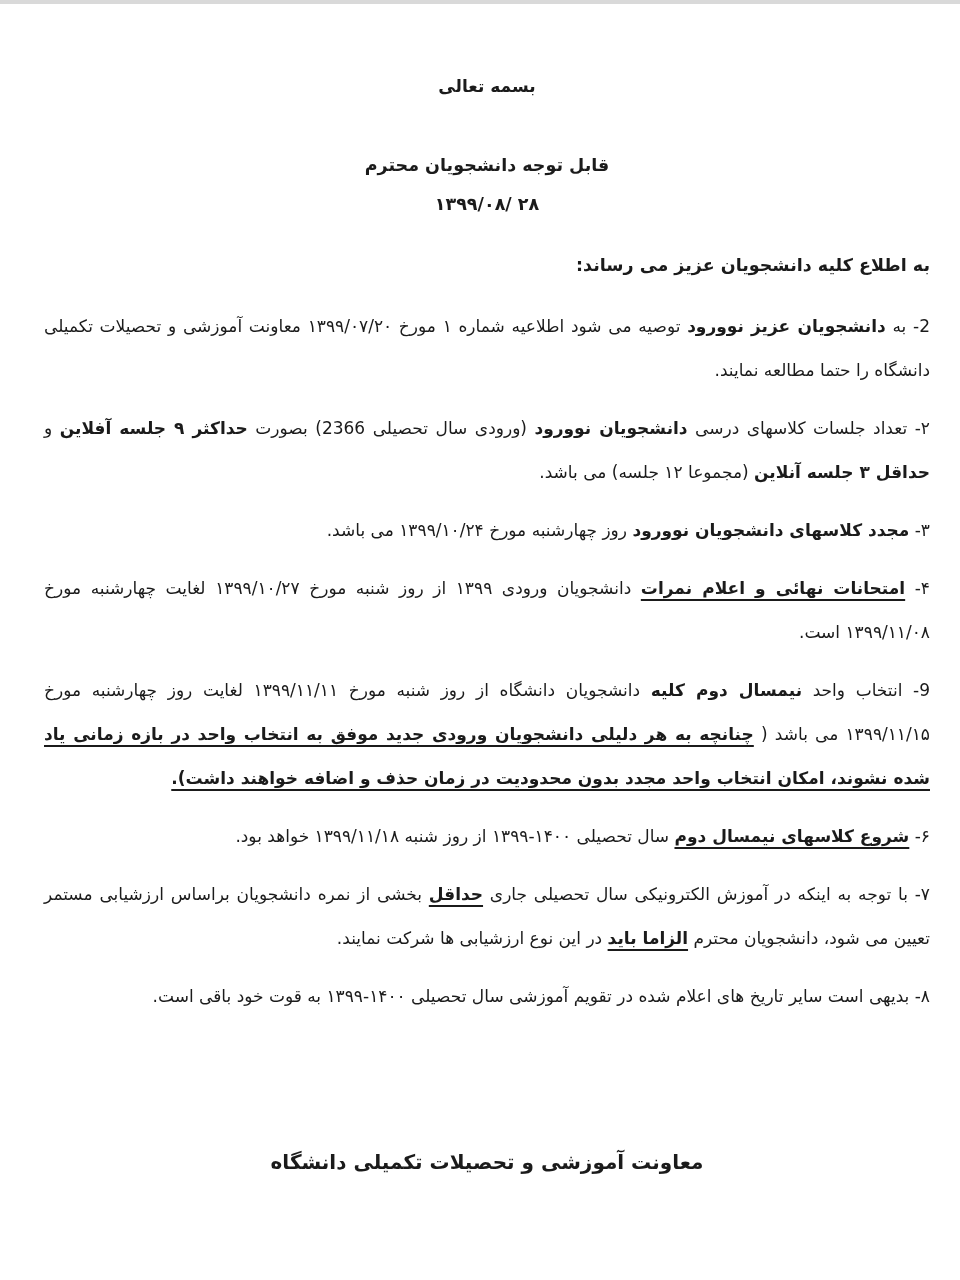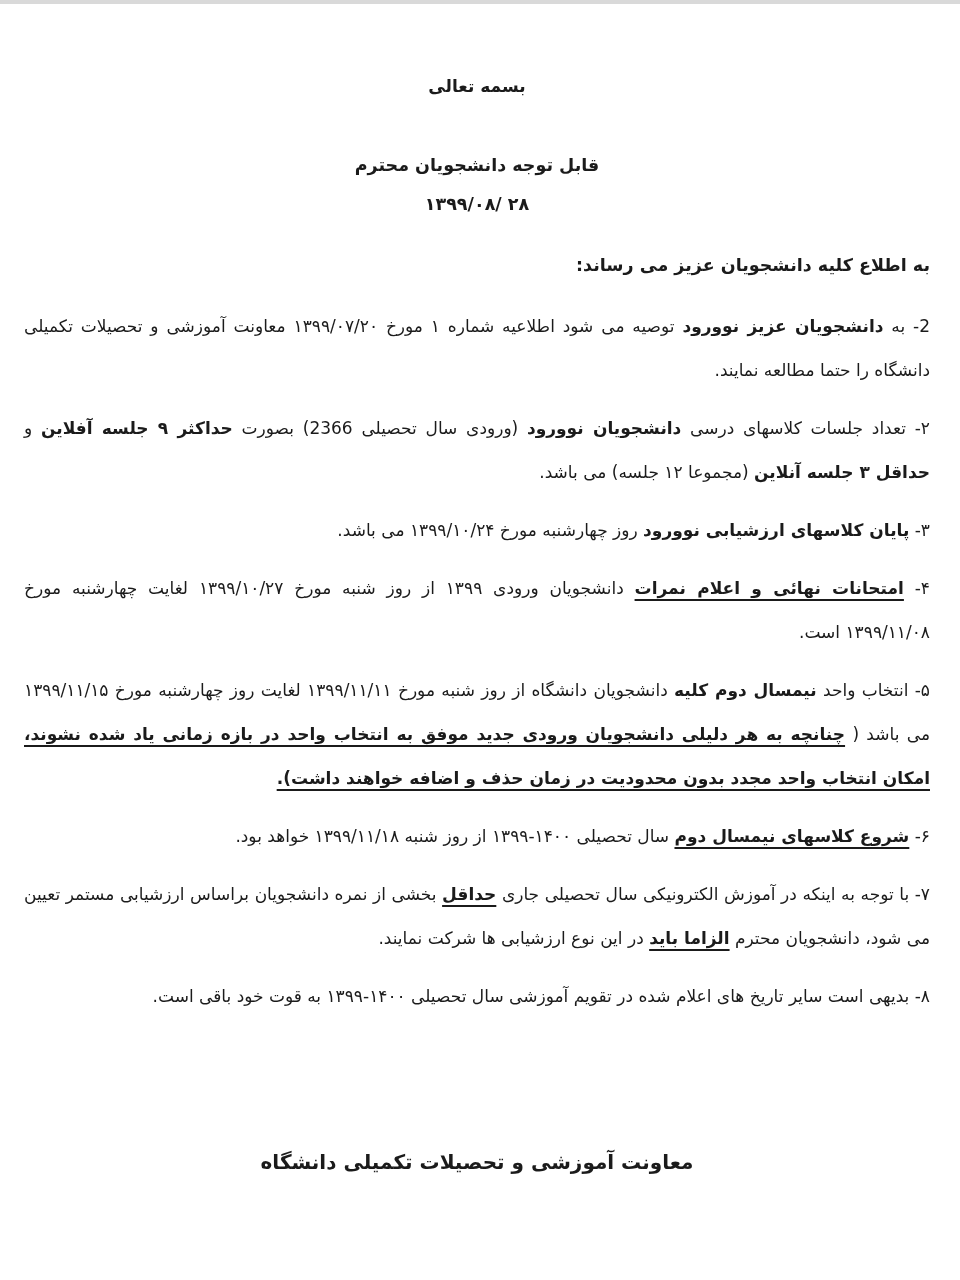--- a/index.html
+++ b/index.html
@@ -15,21 +15,21 @@
     color: #1b1b1b;
   }
   .scan-edge {
     height: 4px;
     width: 100%;
     background: #d9d9d9;
   }
   .page {
     direction: rtl;
     unicode-bidi: embed;
-    padding: 68px 30px 0 24px;
+    padding: 68px 30px 0 44px;
   }
   .besmellah {
     text-align: center;
     font-weight: bold;
     font-size: 17px;
     line-height: 28px;
     margin: 0;
   }
   .title-block {
     text-align: center;
@@ -86,25 +86,25 @@
   </div>
 
   <p class="intro">به اطلاع کلیه دانشجویان عزیز می رساند:</p>
 
   <div class="items">
 
     <p class="item"><span>2- به </span><span class="b">دانشجویان عزیز نوورود</span><span> توصیه می شود اطلاعیه شماره ۱ مورخ ۱۳۹۹/۰۷/۲۰ معاونت آموزشی و تحصیلات تکمیلی دانشگاه را حتما مطالعه نمایند.</span></p>
 
     <p class="item"><span>۲- تعداد جلسات کلاسهای درسی </span><span class="b">دانشجویان نوورود</span><span> (ورودی سال تحصیلی 2366) بصورت </span><span class="b">حداکثر ۹ جلسه آفلاین</span><span> و </span><span class="b">حداقل ۳ جلسه آنلاین</span><span> (مجموعا ۱۲ جلسه) می باشد.</span></p>
 
-    <p class="item"><span>۳- </span><span class="b">پایان کلاسهای ارزشیابی نوورود</span><span> روز چهارشنبه مورخ ۱۳۹۹/۱۰/۲۴ می باشد.</span></p>
+    <p class="item"><span>۳- </span><span class="b">مجدد کلاسهای دانشجویان نوورود</span><span> روز چهارشنبه مورخ ۱۳۹۹/۱۰/۲۴ می باشد.</span></p>
 
     <p class="item"><span>۴- </span><span class="b u">امتحانات نهائی و اعلام نمرات</span><span> دانشجویان ورودی ۱۳۹۹ از روز شنبه مورخ ۱۳۹۹/۱۰/۲۷ لغایت چهارشنبه  مورخ  ۱۳۹۹/۱۱/۰۸ است.</span></p>
 
-    <p class="item"><span>۵- انتخاب واحد </span><span class="b">نیمسال دوم کلیه</span><span> دانشجویان دانشگاه از روز شنبه  مورخ  ۱۳۹۹/۱۱/۱۱ لغایت روز چهارشنبه مورخ ۱۳۹۹/۱۱/۱۵ می باشد ( </span><span class="b u">چنانچه به هر دلیلی دانشجویان ورودی جدید موفق به انتخاب واحد در بازه زمانی یاد شده نشوند، امکان انتخاب واحد مجدد بدون محدودیت در زمان حذف و اضافه خواهند داشت).</span></p>
+    <p class="item"><span>9- انتخاب واحد </span><span class="b">نیمسال دوم کلیه</span><span> دانشجویان دانشگاه از روز شنبه  مورخ  ۱۳۹۹/۱۱/۱۱ لغایت روز چهارشنبه مورخ ۱۳۹۹/۱۱/۱۵ می باشد ( </span><span class="b u">چنانچه به هر دلیلی دانشجویان ورودی جدید موفق به انتخاب واحد در بازه زمانی یاد شده نشوند، امکان انتخاب واحد مجدد بدون محدودیت در زمان حذف و اضافه خواهند داشت).</span></p>
 
     <p class="item"><span>۶- </span><span class="b u">شروع کلاسهای نیمسال دوم</span><span> سال تحصیلی ۱۴۰۰-۱۳۹۹  از روز شنبه ۱۳۹۹/۱۱/۱۸ خواهد بود.</span></p>
 
     <p class="item"><span>۷- با توجه به اینکه در آموزش الکترونیکی سال تحصیلی جاری </span><span class="b u">حداقل</span><span> بخشی از نمره دانشجویان براساس ارزشیابی مستمر تعیین می شود، دانشجویان محترم </span><span class="b u">الزاما باید</span><span> در این نوع ارزشیابی ها شرکت نمایند.</span></p>
 
     <p class="item"><span>۸- بدیهی است سایر تاریخ های اعلام شده در تقویم آموزشی سال تحصیلی ۱۴۰۰-۱۳۹۹ به قوت خود باقی است.</span></p>
 
   </div>
 
   <p class="signature">معاونت آموزشی و تحصیلات تکمیلی دانشگاه</p>

